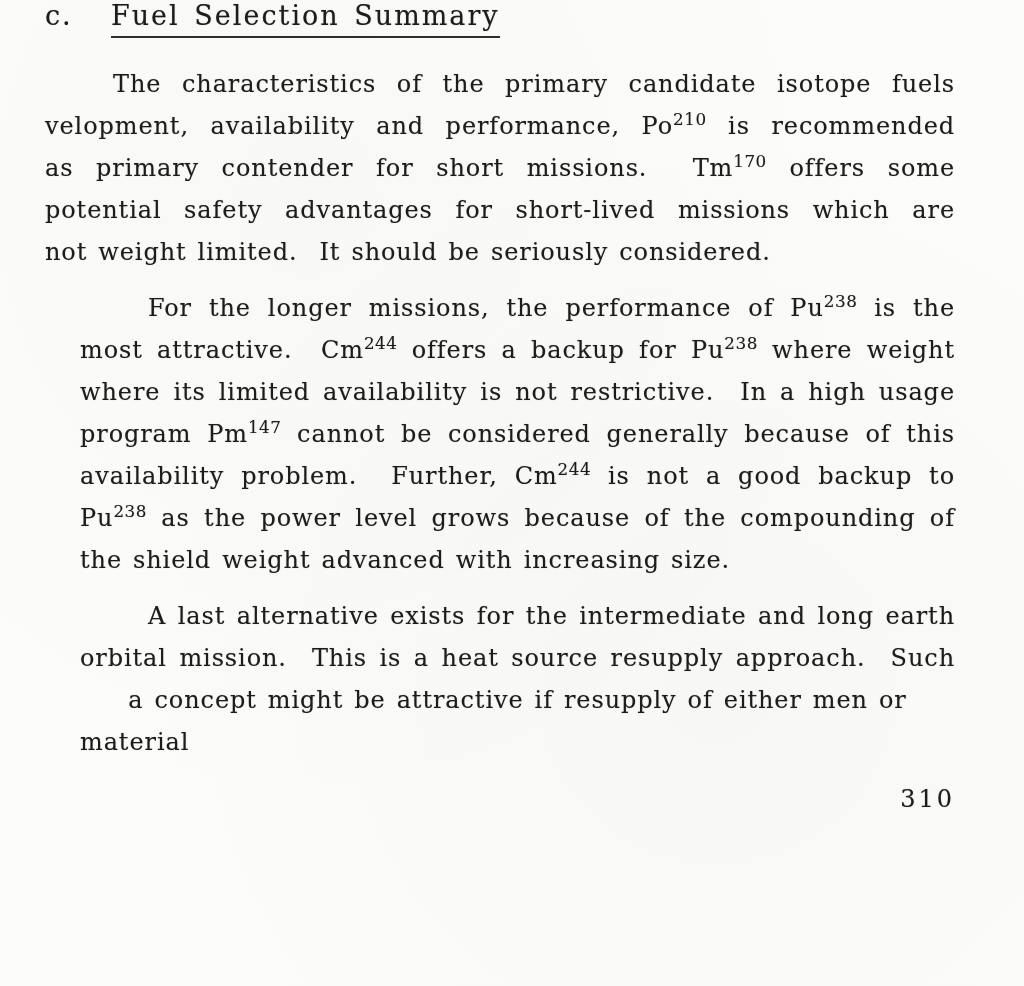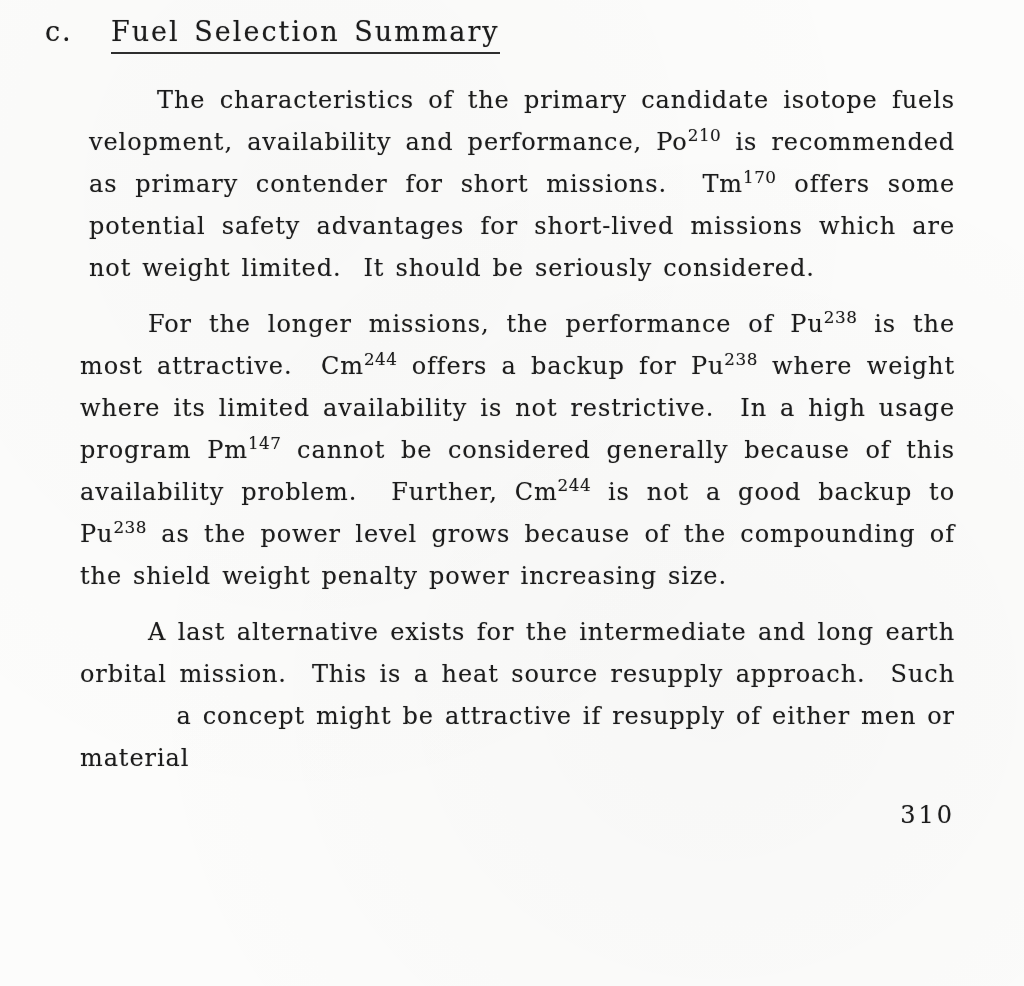--- a/index.html
+++ b/index.html
@@ -12,21 +12,21 @@
     background: #fcfcfb;
     overflow: hidden;
     font-family: "DejaVu Serif", "Liberation Serif", serif;
     color: #1c1c1c;
   }
   .page {
     position: relative;
     width: 1024px;
     height: 986px;
     box-sizing: border-box;
-    padding: 16px 0 0 45px;
+    padding: 0 0 0 45px;
     
     background:
       radial-gradient(ellipse at 30% 20%, rgba(0,0,0,0.015), transparent 60%),
       radial-gradient(ellipse at 70% 70%, rgba(0,0,0,0.02), transparent 60%),
       #fcfcfb;
   }
   .text-column {
     width: 910px;
   }
   .heading {
@@ -48,39 +48,38 @@
   }
   .paragraph {
     margin: 0;
   }
   .paragraph + .paragraph {
     margin-top: 14px;
     margin-left: 35px;
   }
   .paragraph:first-of-type {
     margin-top: 19px;
-    margin-left: 44px;
   }
   .line {
     height: 42px;
     line-height: 42px;
     font-size: 24px;
     letter-spacing: 0.9px;
     word-spacing: 2.5px;
     white-space: pre-wrap;
     overflow: visible;
     text-align: justify;
     text-align-last: justify;
     text-shadow: 0 0 1px rgba(60,60,60,0.4);
   }
   .line.first {
     text-indent: 68px;
   }
   .line.short {
-    text-align: right;
+    text-align: center;
     text-align-last: left;
   }
   .line sup {
     font-size: 0.70em;
     line-height: 0;
     vertical-align: 0.55em;
     letter-spacing: 0.5px;
   }
   .page-number {
     margin-top: 64px;
@@ -107,21 +106,21 @@
           <div class="line"><span>potential safety advantages for short-lived missions which are</span></div>
           <div class="line short"><span>not weight limited.  It should be seriously considered.</span></div>
         </div>
         <div class="paragraph">
           <div class="line first"><span>For the longer missions, the performance of Pu</span><sup>238</sup><span> is the</span></div>
           <div class="line"><span>most attractive.  Cm</span><sup>244</sup><span> offers a backup for Pu</span><sup>238</sup><span> where weight</span></div>
           <div class="line"><span>where its limited availability is not restrictive.  In a high usage</span></div>
           <div class="line"><span>program Pm</span><sup>147</sup><span> cannot be considered generally because of this</span></div>
           <div class="line"><span>availability problem.  Further, Cm</span><sup>244</sup><span> is not a good backup to</span></div>
           <div class="line"><span>Pu</span><sup>238</sup><span> as the power level grows because of the compounding of</span></div>
-          <div class="line short"><span>the shield weight penalty power increasing size.</span></div>
+          <div class="line short"><span>the shield weight advanced with increasing size.</span></div>
         </div>
         <div class="paragraph">
           <div class="line first"><span>A last alternative exists for the intermediate and long earth</span></div>
           <div class="line"><span>orbital mission.  This is a heat source resupply approach.  Such</span></div>
           <div class="line short"><span>a concept might be attractive if resupply of either men or material</span></div>
         </div>
       </div>
 
     <div class="page-number">310</div>
   </div>

